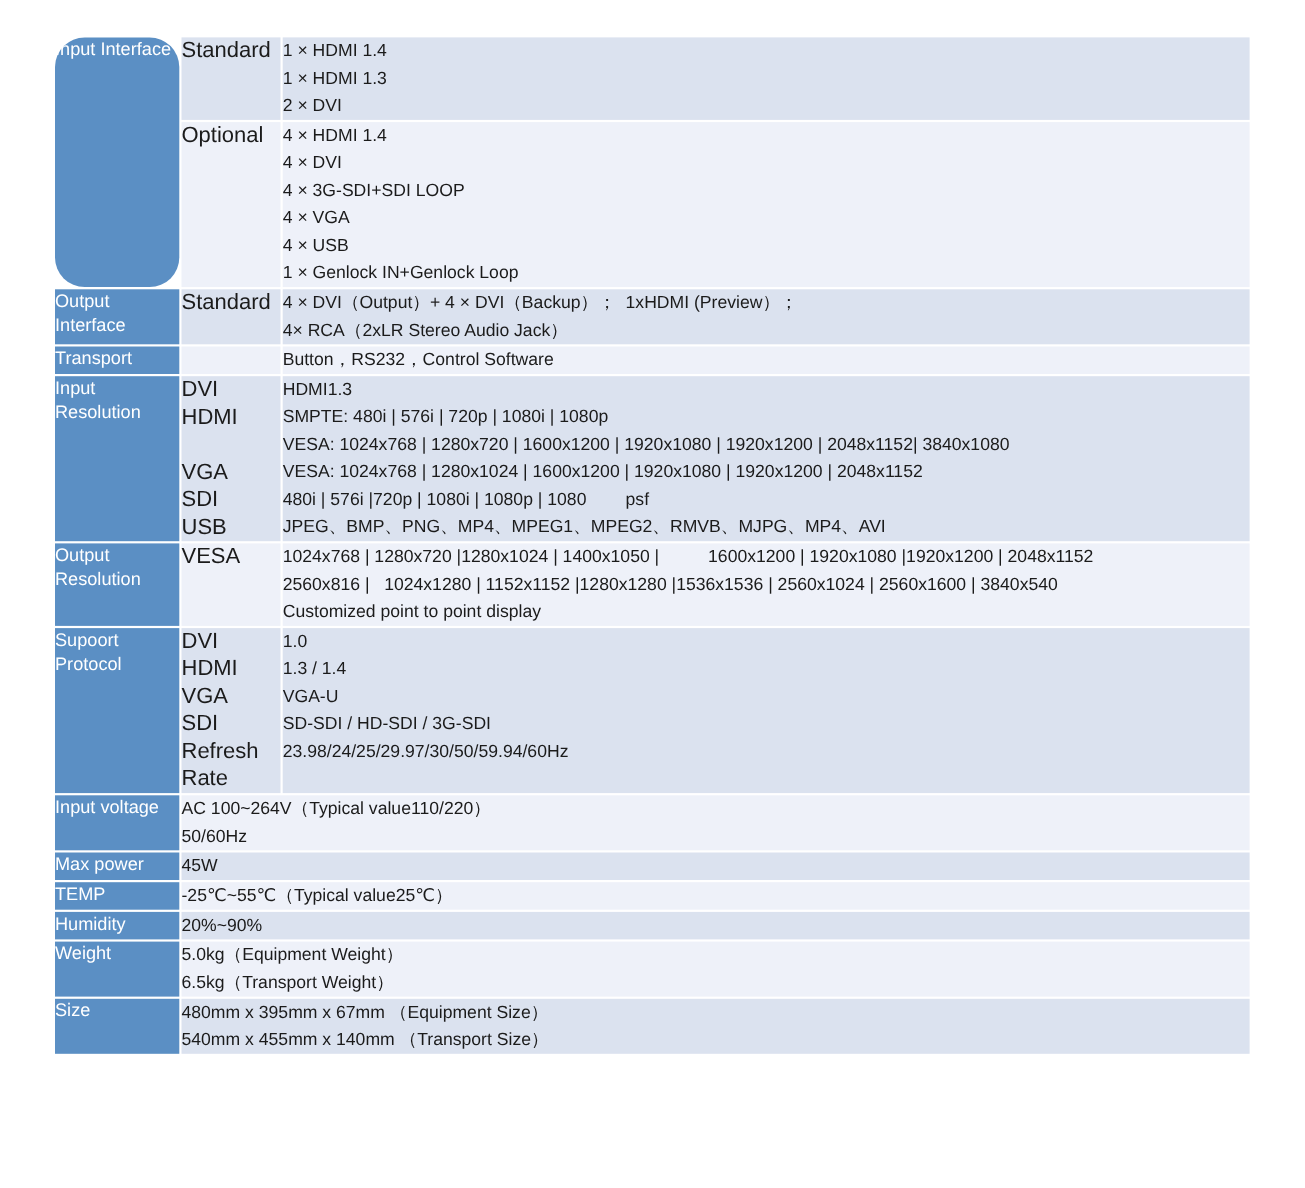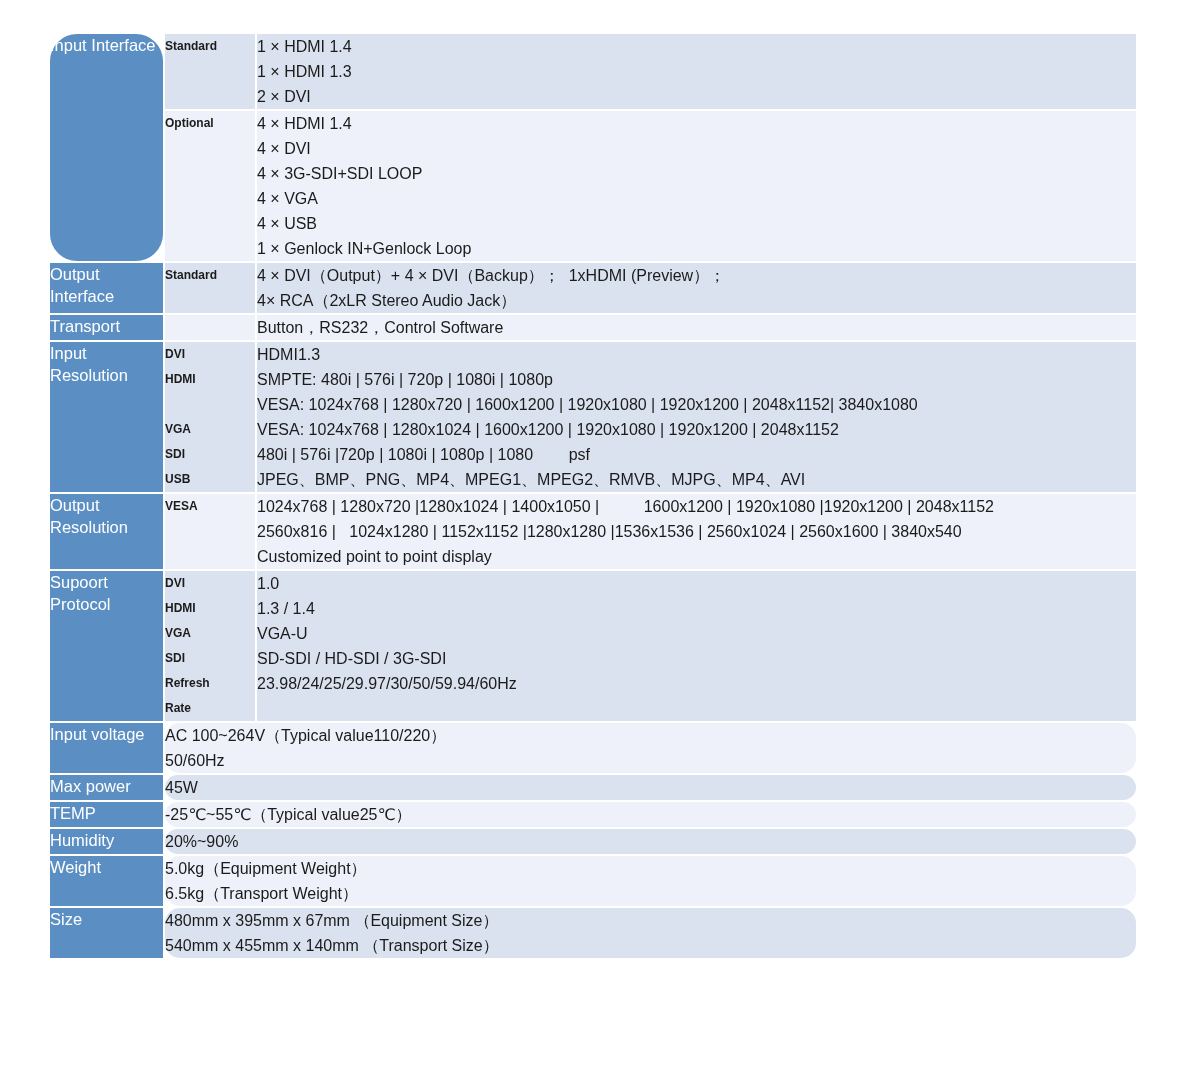--- a/index.html
+++ b/index.html
@@ -32,41 +32,40 @@
     background: #5b8fc4;
     color: #ffffff;
     font-size: 16.5px;
     line-height: 22px;
     padding: 8px 0 8px 11px;
   }
   .lbl.tall { padding-top: 9px; border-radius: 27px; }
   
   .sub {
     width: 90px;
-    font-size: 12px;
+    font-size: 20px;
     line-height: 25px;
     color: #1b1b1b;
     padding: 9px 0 9px 11px;
-    font-weight: bold;
   }
   .sub.tint-a { background: #dbe2ef; }
   .sub.tint-b { background: #eef1f9; margin-top: 32px; }
   .sub .ln { display: block; white-space: pre; }
   
   .val {
     font-size: 16px;
     line-height: 25px;
     color: #1b1b1b;
     padding: 9px 0 9px 10px;
   }
   .val.tint-a { background: #dbe2ef; }
   .val.tint-b { background: #eef1f9; margin-left: 39px; }
   .val .ln { display: block; white-space: pre; }
   
-  .wide { padding-left: 12px; border-radius: 15px; }
+  .wide { padding-left: 12px; }
   .wide.indent { padding-left: 22px; }
   .onecell { line-height: 25px; }
 </style>
 </head>
 <body>
 
 <table id="spec-table">
   <colgroup>
     <col style="width:113px">
     <col style="width:90px">

